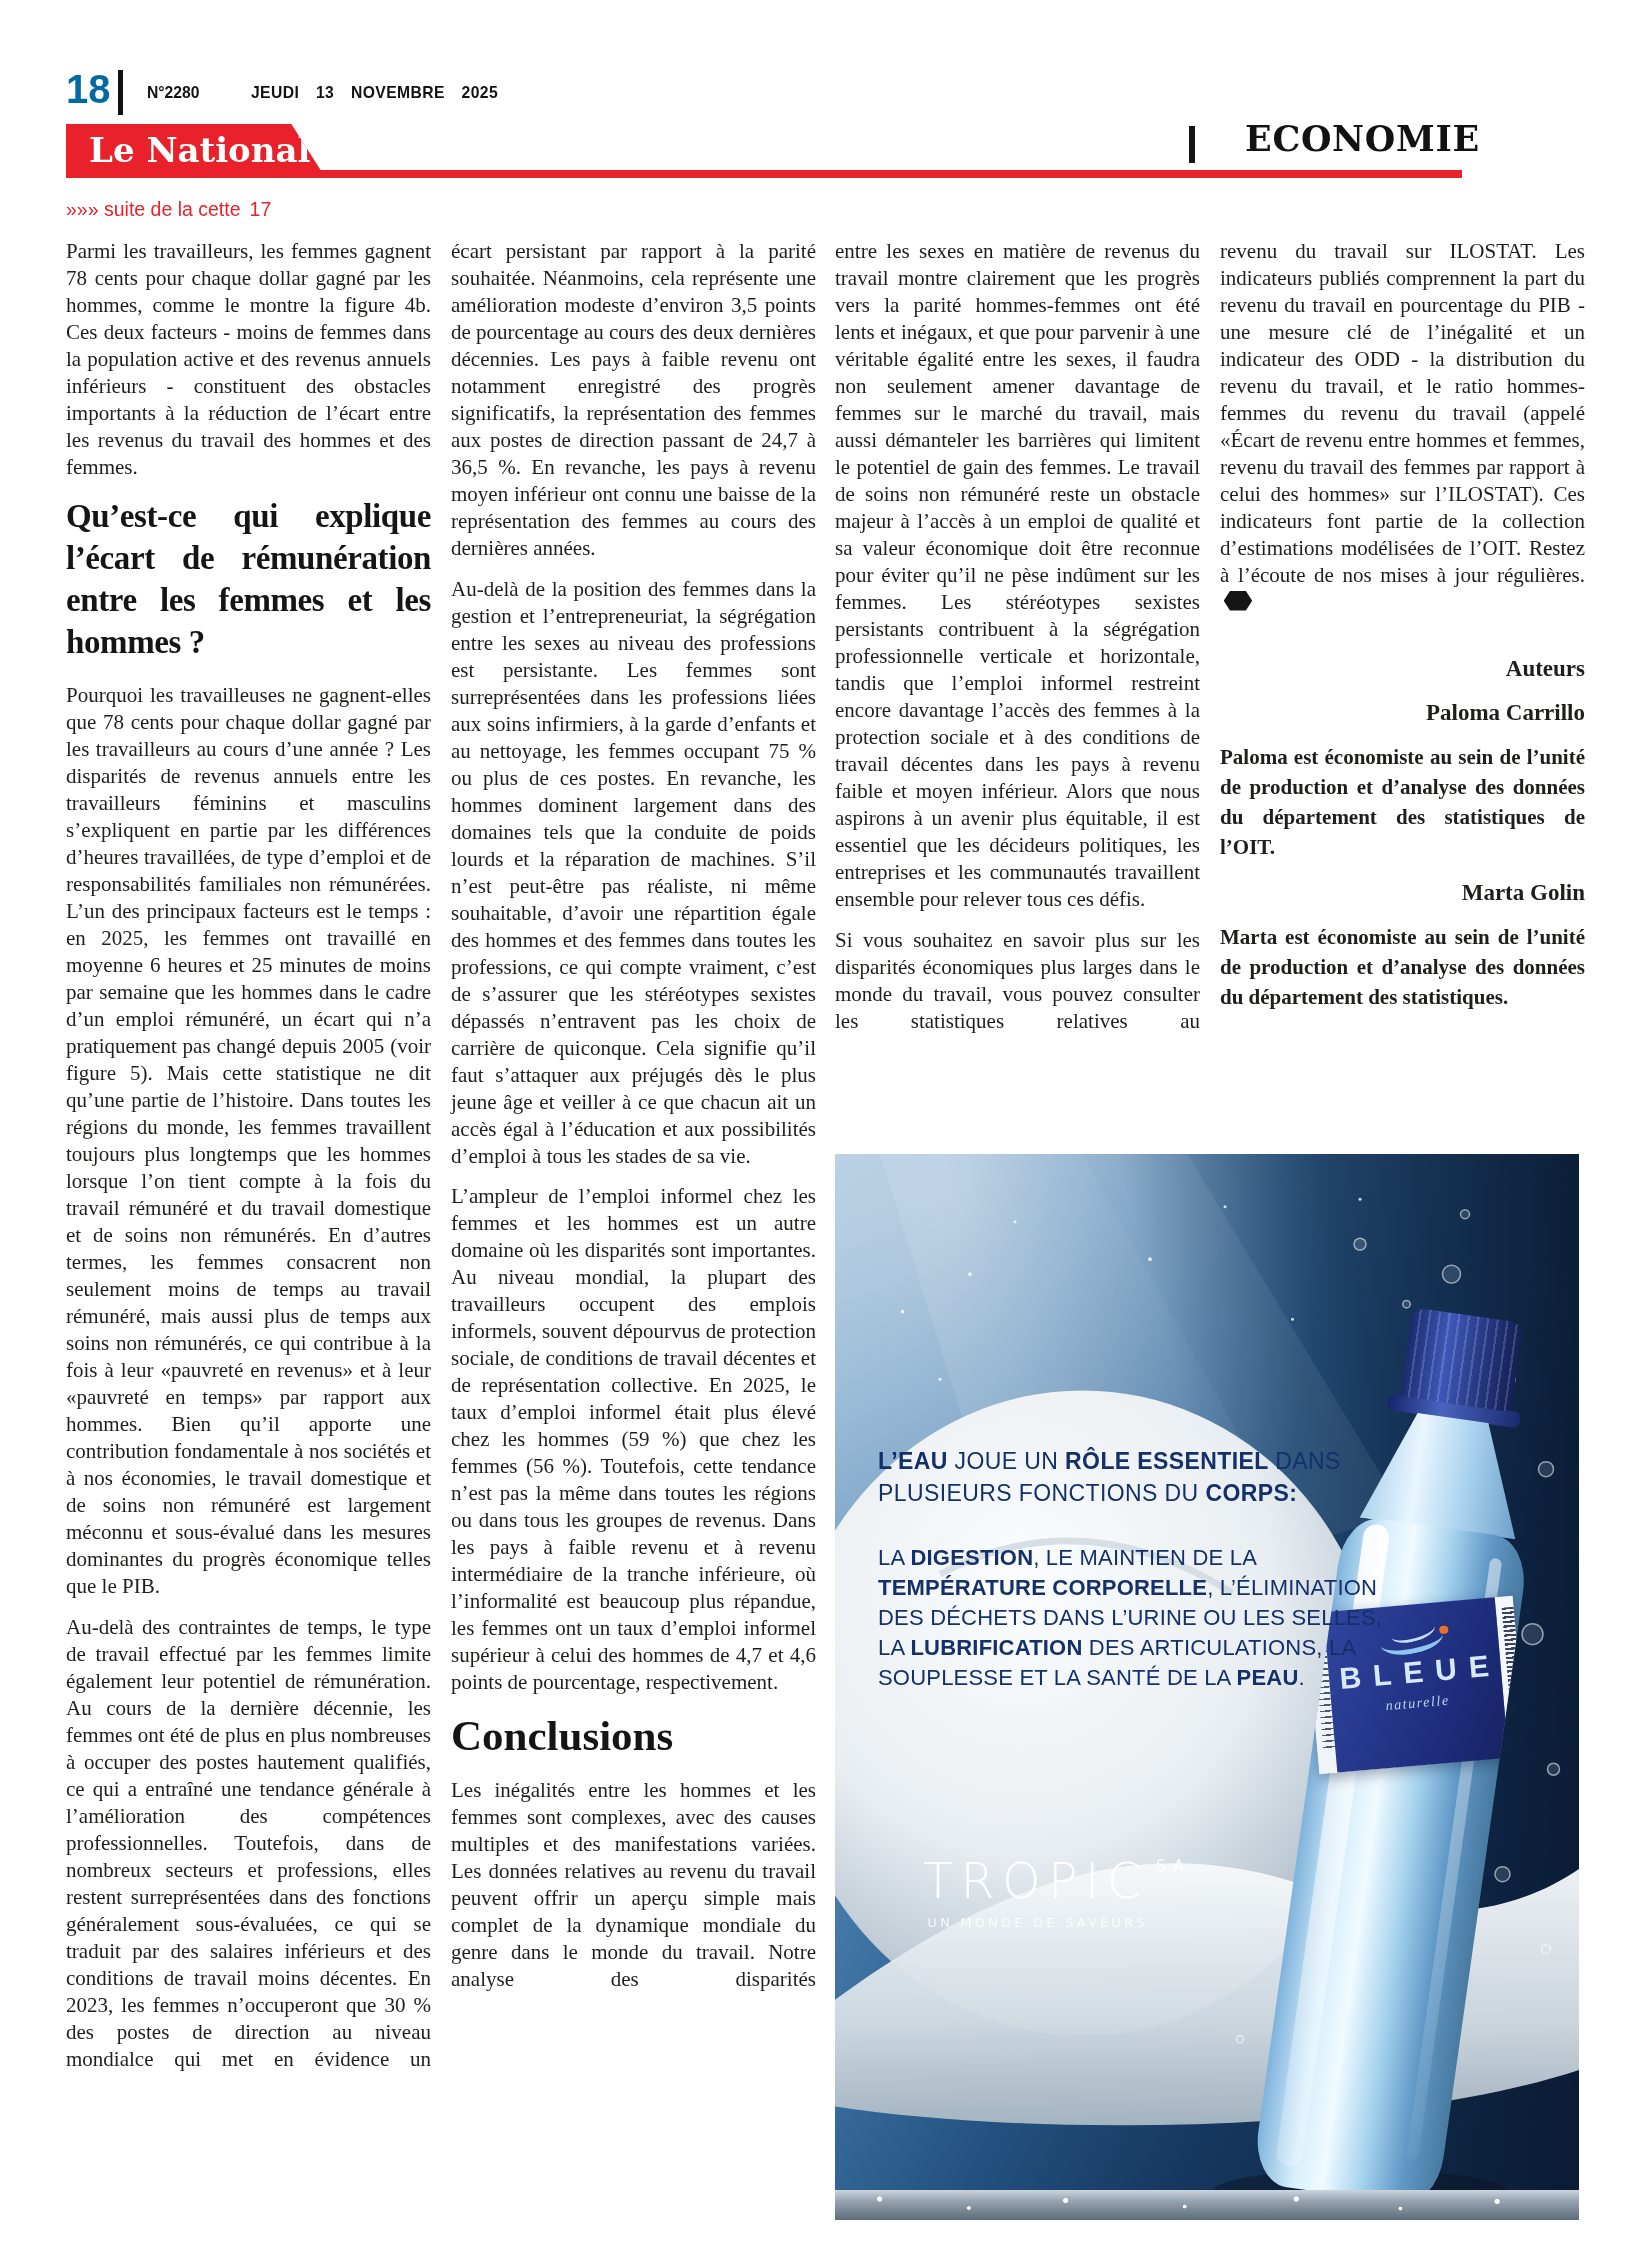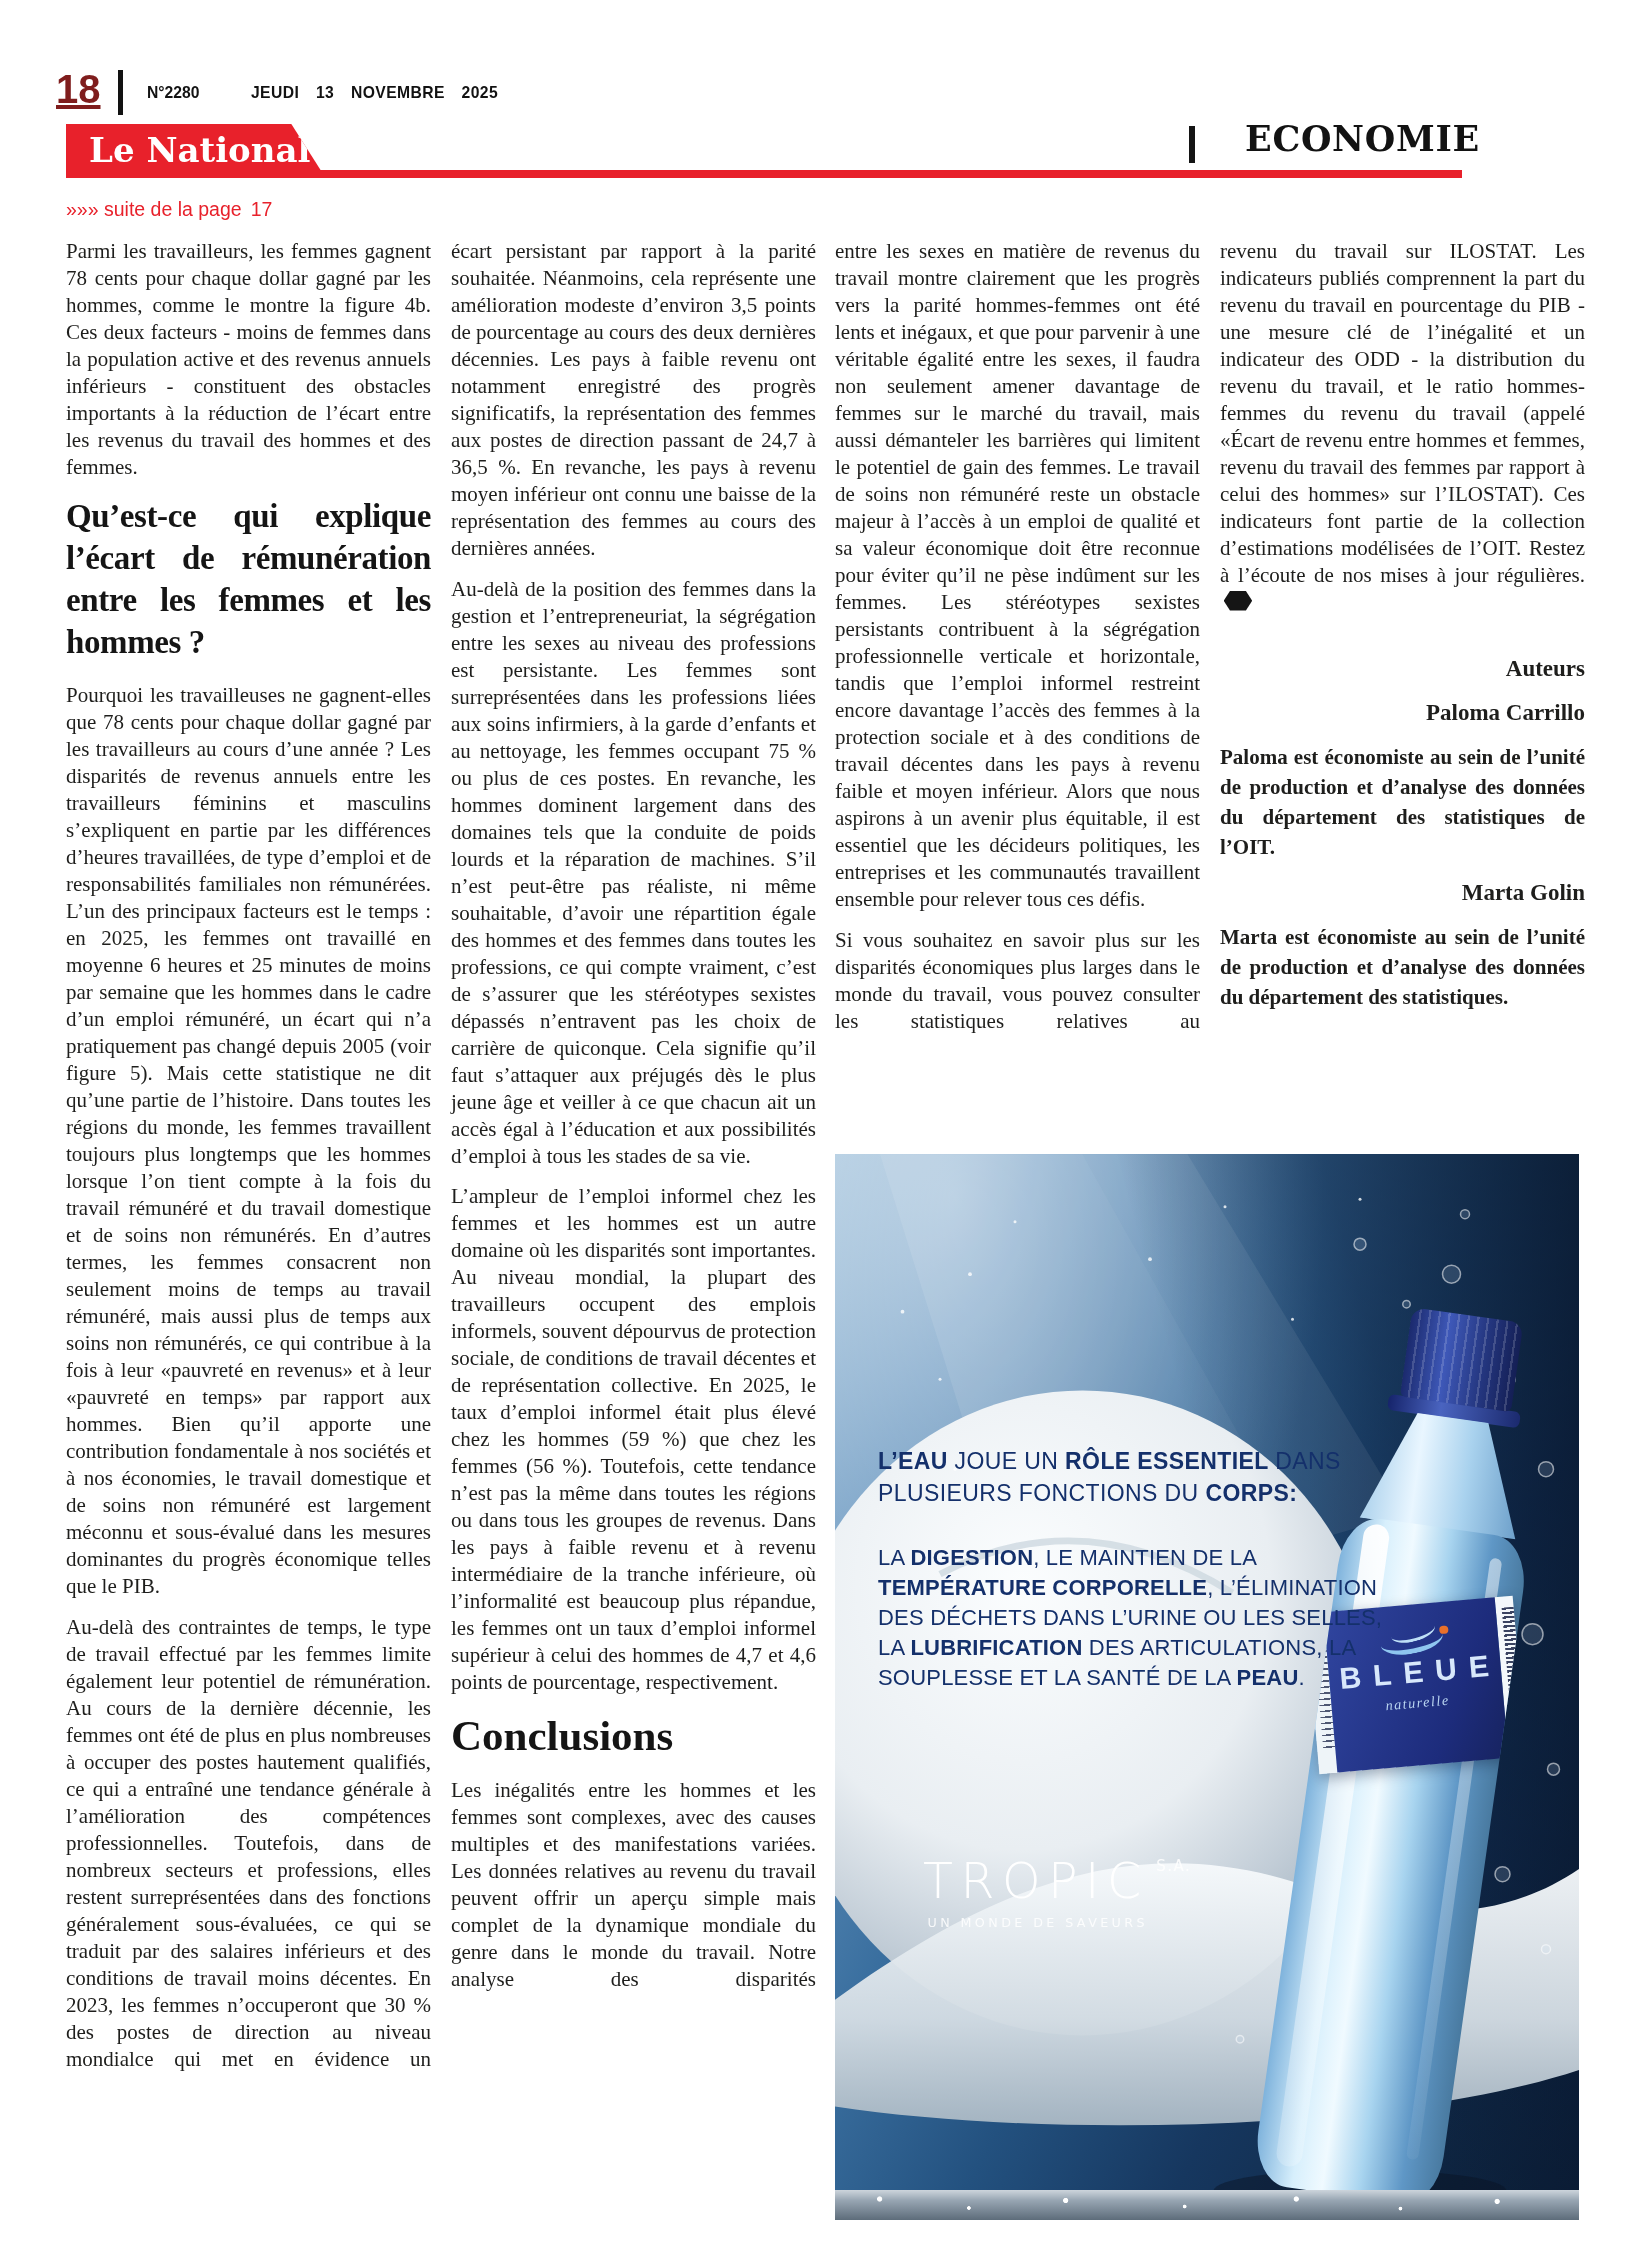--- a/index.html
+++ b/index.html
@@ -1,21 +1,21 @@
 <!DOCTYPE html>
 <html lang="fr" style="font-size:12px"><head>
 <meta charset="utf-8">
 <style>
   html,body{margin:0;padding:0;background:#888;}
   .page{position:relative;width:1650px;height:2250px;background:#ffffff;overflow:hidden;
         font-family:"Liberation Serif","DejaVu Serif",serif;color:#1e1e1c;}
 
   
-  .pageno{position:absolute;left:56px;top:67px;font-family:"Liberation Sans","DejaVu Sans",sans-serif;
-          font-weight:bold;font-size:40px;color:#7f1d1d;text-decoration:underline;}
+  .pageno{position:absolute;left:66px;top:67px;font-family:"Liberation Sans","DejaVu Sans",sans-serif;
+          font-weight:bold;font-size:40px;color:#0369a1;}
   .pageno-bar{position:absolute;left:118px;top:70px;width:4.5px;height:45px;background:#121212;}
   .issue{position:absolute;left:147px;top:84px;font-family:"Liberation Sans","DejaVu Sans",sans-serif;
          font-weight:bold;font-size:15.7px;color:#121212;}
   .date{position:absolute;left:251px;top:84px;font-family:"Liberation Sans","DejaVu Sans",sans-serif;
         font-weight:bold;font-size:15.7px;letter-spacing:0.4px;word-spacing:12px;color:#121212;}
   .masthead{position:absolute;left:66px;top:124px;width:259px;height:53px;background:#e8212b;
             clip-path:polygon(0 0,87% 0,100% 100%,0 100%);}
   .masthead-title{display:block;padding-left:23px;line-height:52px;font-size:34px;font-weight:bold;
             color:#ffffff;font-family:"DejaVu Serif","Liberation Serif",serif;}
   .section-bar{position:absolute;left:1189px;top:126px;width:6px;height:37px;background:#141414;}
@@ -120,21 +120,21 @@
   <div class="date">JEUDI 13 NOVEMBRE 2025</div>
 
   <div class="masthead">
     <span class="masthead-title">Le National</span>
   </div>
   <div class="section-bar"></div>
   <div class="section-title">ECONOMIE</div>
   <div class="red-rule"></div>
 
   <div class="continuation">
-    <span>»»» suite de la page</span><span class="pref">17</span>
+    <span>»»» suite de la cette</span><span class="pref">17</span>
   </div>
 
   <div class="col c1">
     <p>Parmi les travailleurs, les femmes gagnent 78 cents pour chaque dollar gagné par les hommes, comme le montre la figure 4b. Ces deux facteurs - moins de femmes dans la population active et des revenus annuels inférieurs - constituent des obstacles importants à la réduction de l’écart entre les revenus du travail des hommes et des femmes.</p>
     <h2 class="lead-heading">Qu’est-ce qui explique l’écart de rémunération entre les femmes et les hommes ?</h2>
     <p>Pourquoi les travailleuses ne gagnent-elles que 78 cents pour chaque dollar gagné par les travailleurs au cours d’une année ? Les disparités de revenus annuels entre les travailleurs féminins et masculins s’expliquent en partie par les différences d’heures travaillées, de type d’emploi et de responsabilités familiales non rémunérées. L’un des principaux facteurs est le temps : en 2025, les femmes ont travaillé en moyenne 6 heures et 25 minutes de moins par semaine que les hommes dans le cadre d’un emploi rémunéré, un écart qui n’a pratiquement pas changé depuis 2005 (voir figure 5). Mais cette statistique ne dit qu’une partie de l’histoire. Dans toutes les régions du monde, les femmes travaillent toujours plus longtemps que les hommes lorsque l’on tient compte à la fois du travail rémunéré et du travail domestique et de soins non rémunérés. En d’autres termes, les femmes consacrent non seulement moins de temps au travail rémunéré, mais aussi plus de temps aux soins non rémunérés, ce qui contribue à la fois à leur «pauvreté en revenus» et à leur «pauvreté en temps» par rapport aux hommes. Bien qu’il apporte une contribution fondamentale à nos sociétés et à nos économies, le travail domestique et de soins non rémunéré est largement méconnu et sous-évalué dans les mesures dominantes du progrès économique telles que le PIB.</p>
     <p class="jl">Au-delà des contraintes de temps, le type de travail effectué par les femmes limite également leur potentiel de rémunération. Au cours de la dernière décennie, les femmes ont été de plus en plus nombreuses à occuper des postes hautement qualifiés, ce qui a entraîné une tendance générale à l’amélioration des compétences professionnelles. Toutefois, dans de nombreux secteurs et professions, elles restent surreprésentées dans des fonctions généralement sous-évaluées, ce qui se traduit par des salaires inférieurs et des conditions de travail moins décentes. En 2023, les femmes n’occuperont que 30 % des postes de direction au niveau mondialce qui met en évidence un</p>
   </div>
 
   <div class="col c2">

